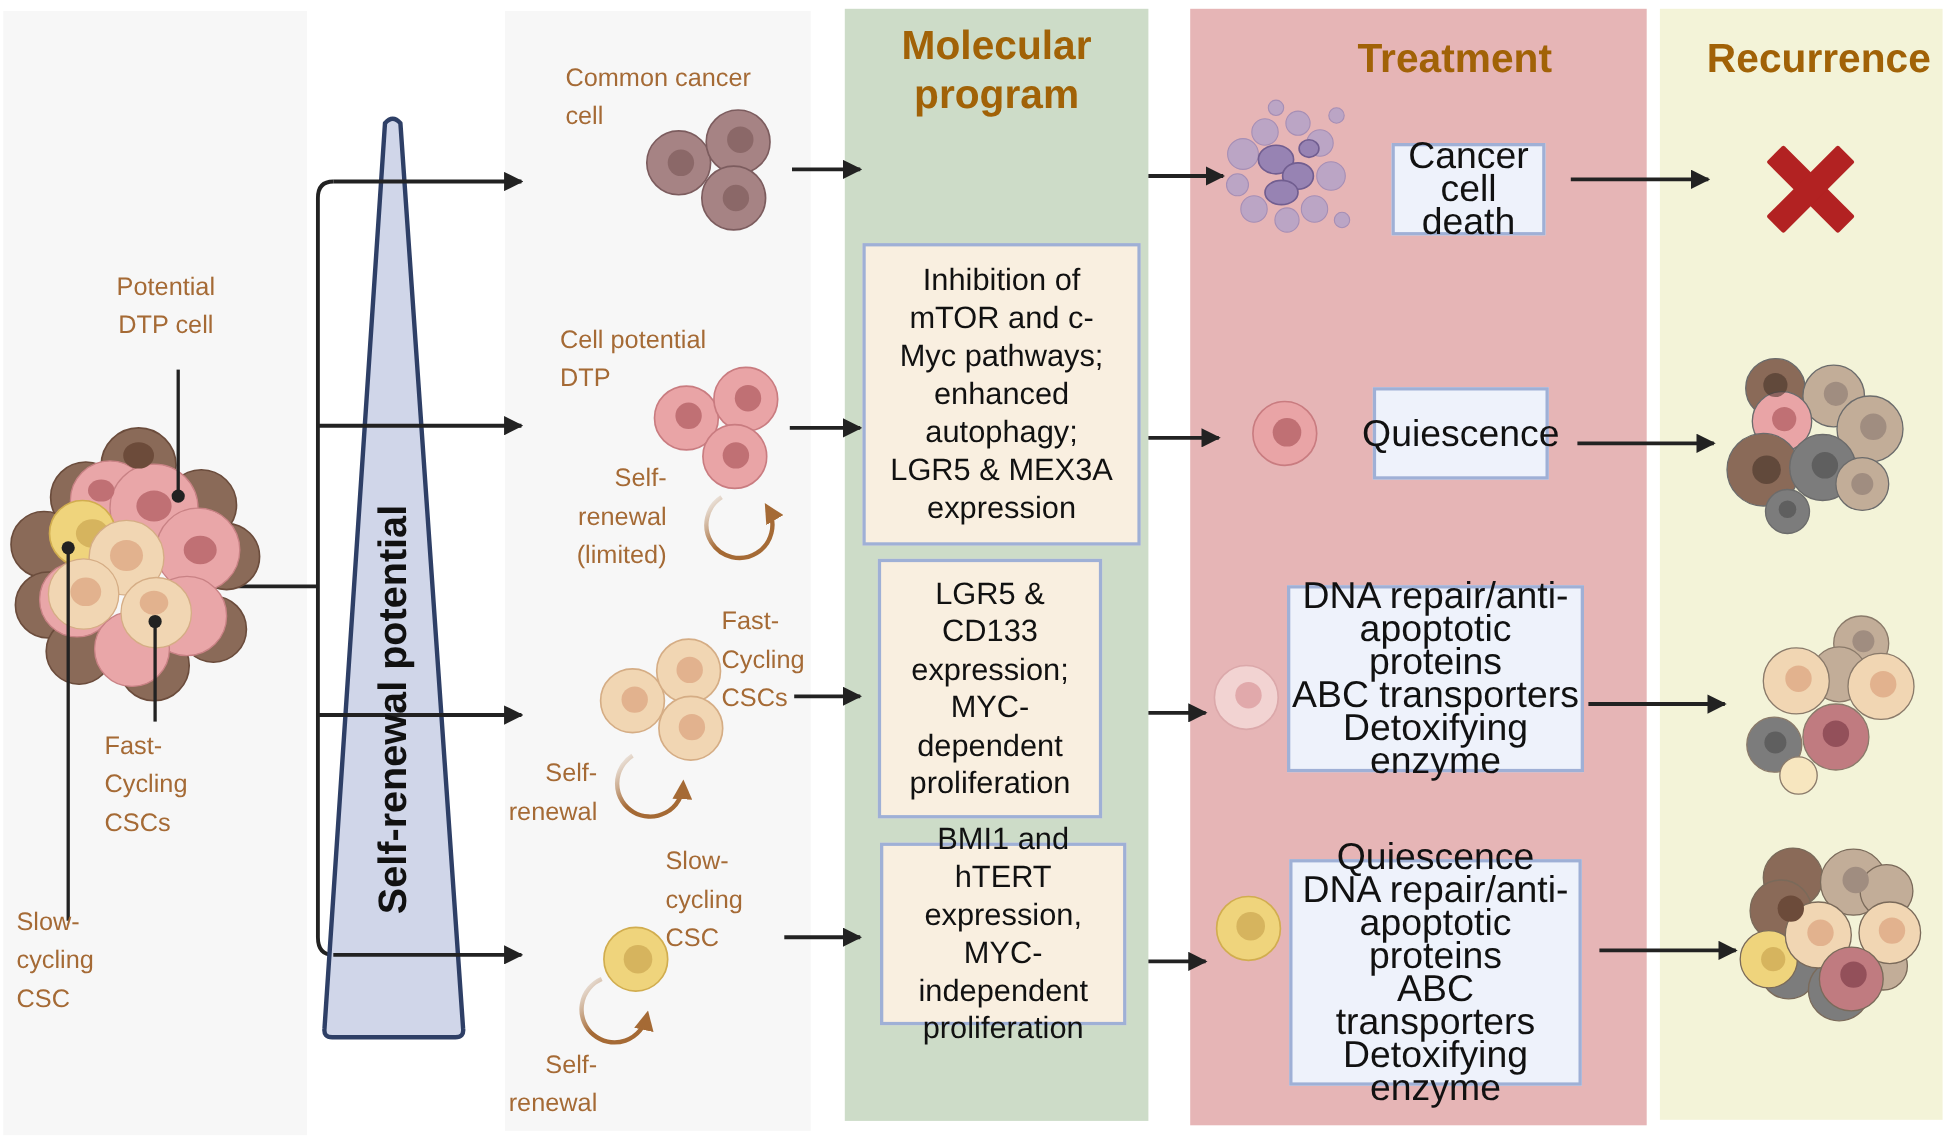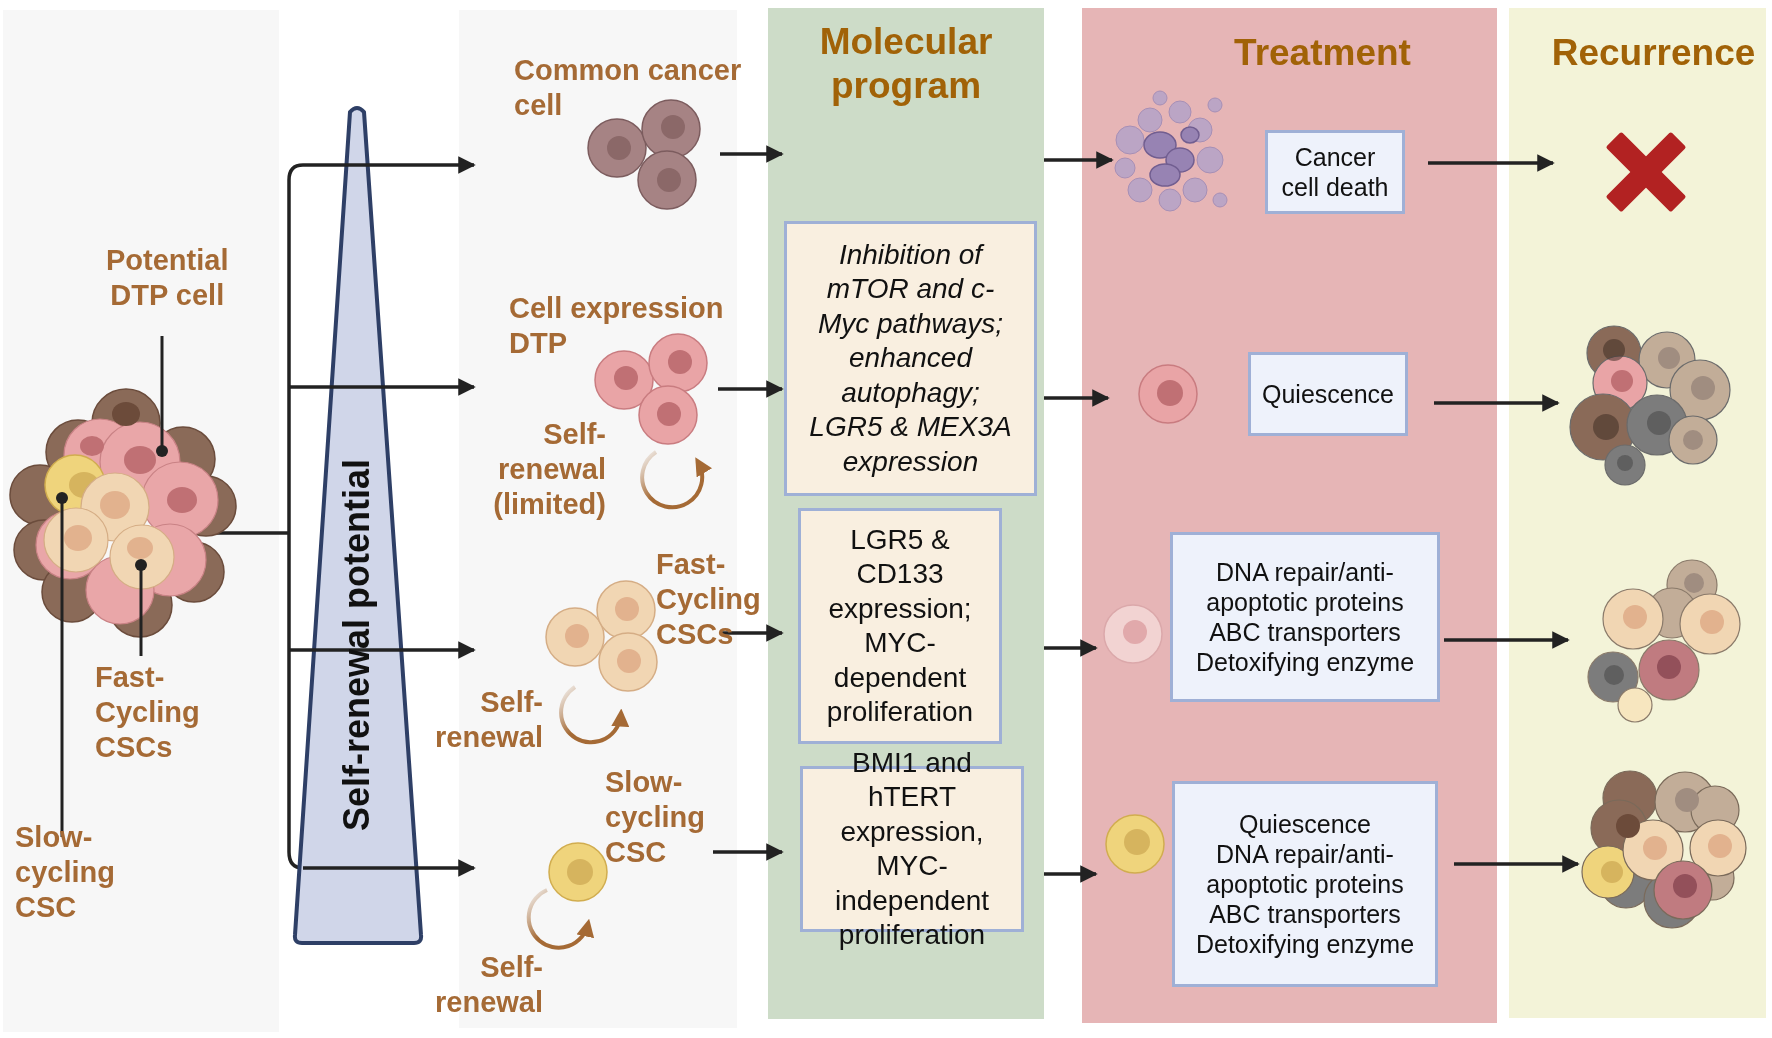--- a/index.html
+++ b/index.html
@@ -1,27 +1,27 @@
 <!DOCTYPE html>
 <html><head>
 <meta charset="utf-8">
 <style>
   html, body { margin:0; padding:0; background:#ffffff; }
   body { width:1772px; height:1038px; position:relative; overflow:hidden;
          font-family:"Liberation Sans", "DejaVu Sans", sans-serif; }
   .panel { position:absolute; }
   .abs { position:absolute; }
-  .brown { color:#a56a35; font-weight:bold; font-size:29px; line-height:35px; }
+  .brown { color:#a56a35; font-weight:normal; font-size:23px; line-height:35px; }
   .col-title { position:absolute; color:#a16207; font-weight:bold; font-size:37px; line-height:44px; text-align:center; }
   .mbox { position:absolute; background:#f9efe0; border:3px solid #9fb0d6; box-sizing:border-box;
           display:flex; align-items:center; justify-content:center; text-align:center;
           font-size:28px; line-height:34.5px; color:#111; white-space:pre-line; }
   .tbox { position:absolute; background:#eef2fb; border:3px solid #9fb0d6; box-sizing:border-box;
           display:flex; align-items:center; justify-content:center; text-align:center;
-          font-size:25px; line-height:30px; color:#111; white-space:pre-line; }
+          font-size:34px; line-height:30px; color:#111; white-space:pre-line; }
   svg { position:absolute; left:0; top:0; }
   .pre { white-space:pre-line; }
 </style>
 </head>
 <body>
 
 <div class="panel" style="left:3px;top:10px;width:276px;height:1022px;background:#f7f7f7;"></div>
 <div class="panel" style="left:459px;top:10px;width:278px;height:1018px;background:#f7f7f7;"></div>
 <div class="panel" style="left:768px;top:8px;width:276px;height:1011px;background:#cddcc8;"></div>
 <div class="panel" style="left:1082px;top:8px;width:415px;height:1015px;background:#e6b5b6;"></div>
@@ -300,37 +300,37 @@
 cycling
 CSC</div>
 
 <div class="col-title pre" style="left:768px;top:20px;width:276px;">Molecular
 program</div>
 <div class="col-title" style="left:1082px;top:31px;width:415px;padding-left:33px;">Treatment</div>
 <div class="col-title" style="left:1509px;top:31px;width:289px;">Recurrence</div>
 
 <div class="abs brown pre" style="left:514px;top:53px;">Common cancer
 cell</div>
-<div class="abs brown pre" style="left:509px;top:291px;">Cell expression
+<div class="abs brown pre" style="left:509px;top:291px;">Cell potential
 DTP</div>
 <div class="abs brown pre" style="left:470px;top:417px;text-align:right;width:136px;">Self-
 renewal
 (limited)</div>
 <div class="abs brown pre" style="left:656px;top:547px;">Fast-
 Cycling
 CSCs</div>
 <div class="abs brown pre" style="left:420px;top:685px;text-align:right;width:123px;">Self-
 renewal</div>
 <div class="abs brown pre" style="left:605px;top:765px;">Slow-
 cycling
 CSC</div>
 <div class="abs brown pre" style="left:420px;top:950px;text-align:right;width:123px;">Self-
 renewal</div>
 
-<div class="mbox" style="left:784px;top:221px;width:253px;height:275px;font-style:italic;">Inhibition of
+<div class="mbox" style="left:784px;top:221px;width:253px;height:275px;">Inhibition of
 mTOR and c-
 Myc pathways;
 enhanced
 autophagy;
 LGR5 &amp; MEX3A
 expression</div>
 <div class="mbox" style="left:798px;top:508px;width:204px;height:236px;">LGR5 &amp;
 CD133
 expression;
 MYC-

